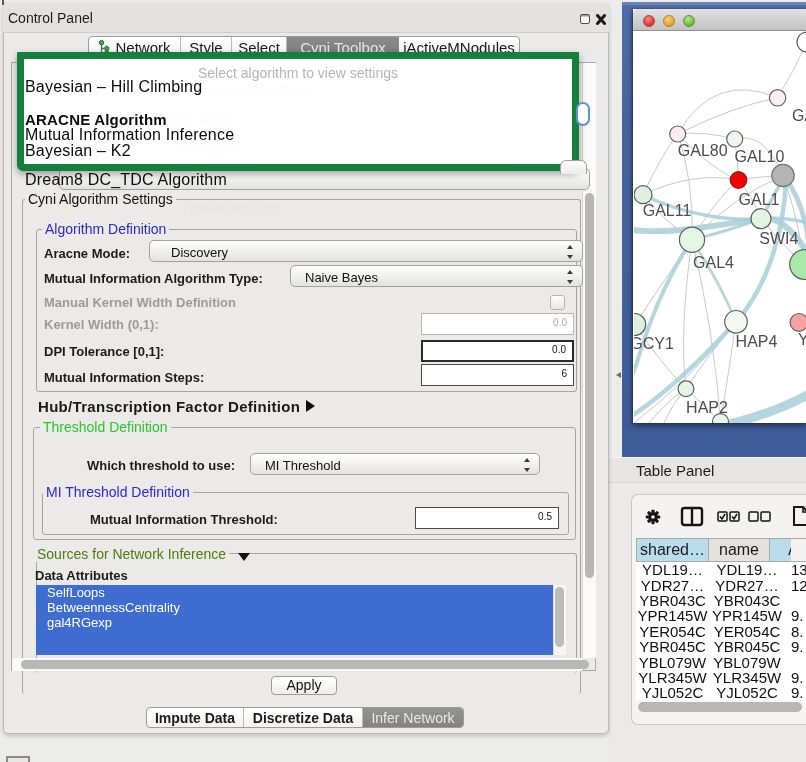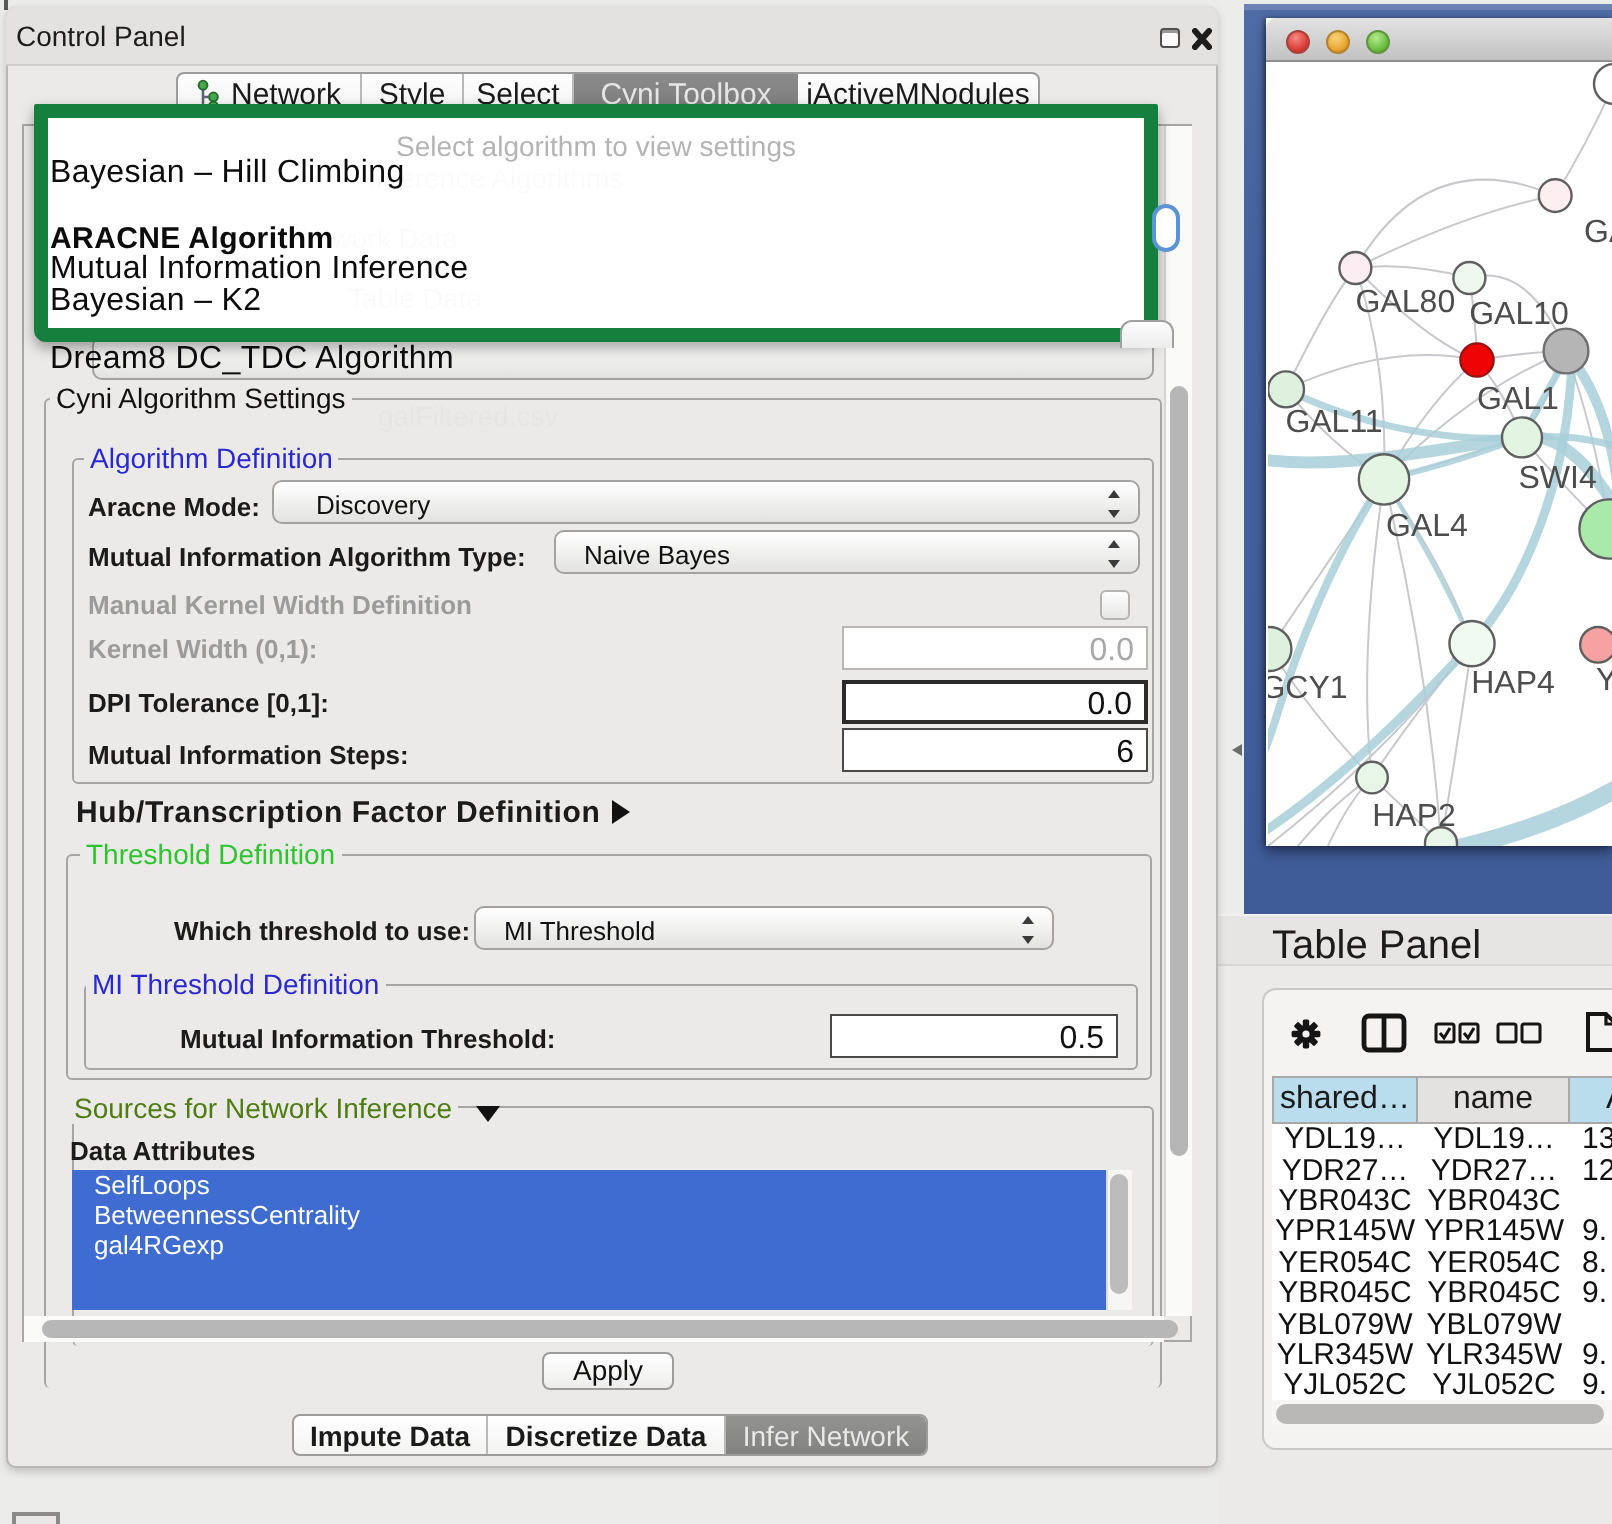--- a/index.html
+++ b/index.html
@@ -28,27 +28,27 @@
 #hthumb { left:21px; top:660px; width:568px; height:9px; background:#b7b7b7; border-radius:5px; }
 
 
 .gbox { border:1px solid #a6a5a3; border-radius:3px; }
 .gtitle { position:absolute; background:#ebeae8; padding:0 3px; font-size:14px; white-space:nowrap; }
 
 .lbl { position:absolute; font-size:13px; font-weight:bold; color:#1b1b1b; white-space:nowrap; }
 .lbl.dis { color:#9b9b9b; }
 
 
-.combo { position:absolute; height:22px; background:linear-gradient(#ffffff,#ebebea 70%,#e2e2e0); border:1px solid #a3a2a0; border-radius:5px; font-size:13px; color:#111; }
+.combo { position:absolute; height:22px; background:linear-gradient(#ffffff,#ebebea 70%,#e2e2e0); border:1px solid #a3a2a0; border-radius:5px; font-size:13px; color:#111;margin-left:13px; }
 .combo .ct { position:absolute; left:14px; top:3.5px; }
 .combo .ar { position:absolute; right:7px; top:0; width:9px; height:22px; }
 .combo .ar::before { content:""; position:absolute; top:4px; left:1px; border-left:3.5px solid transparent; border-right:3.5px solid transparent; border-bottom:4.5px solid #3a3a3a; }
 .combo .ar::after { content:""; position:absolute; bottom:4px; left:1px; border-left:3.5px solid transparent; border-right:3.5px solid transparent; border-top:4.5px solid #3a3a3a; }
 
-.tfield { position:absolute; height:22px; background:#ffffff; border:1px solid #9c9b99; font-size:16px; color:#111; text-align:right; padding:3px 6px 0 0; }
+.tfield { position:absolute; height:22px; background:#ffffff; border:1px solid #9c9b99; font-size:10px; color:#111; text-align:right; padding:3px 6px 0 0; }
 .tfield.foc { border:2px solid #2b2b2b; padding-top:2px; }
 .tfield.dis { border:1px solid #b7b6b4; color:#a8a8a8; }
 
 
 .cb { position:absolute; width:15px; height:15px; border:1px solid #b5b4b2; border-radius:3px; background:linear-gradient(#fdfdfd,#e7e7e6); }
 
 
 #dlist { left:36px; top:585px; width:530px; height:70px; background:#3f6cd1; }
 #dlist .li { font-size:13px; color:#ffffff; padding-left:11px; height:15px; line-height:15px; }
 #dlist-track { left:553px; top:585px; width:13px; height:70px; background:#f6f6f5; border-left:1px solid #ddd; }
@@ -61,21 +61,21 @@
 #btabs .seg.sel { background:linear-gradient(#939392,#828281); color:#e9e9e9; font-weight:normal; border-right:none; }
 
 
 #rightbg { left:609px; top:0; width:197px; height:762px; background:#ececea; }
 #bluezone { left:622px; top:2px; width:184px; height:455px; background:linear-gradient(180deg,#4f6ca6 0%,#46629e 30%,#3f5c99 100%); }
 #macwin { left:633px; top:9px; width:173px; height:414px; background:#ffffff; box-shadow:-1px 0 2px rgba(0,0,0,0.35), 0 3px 6px rgba(0,0,0,0.45); }
 #mactb { left:633px; top:9px; width:173px; height:22px; background:linear-gradient(#e2e2e2,#cfcfcf 60%,#c2c2c2); border-bottom:1px solid #8f8f8f; border-radius:5px 0 0 0; }
 .tl { position:absolute; width:12px; height:12px; border-radius:50%; top:15px; }
 
 #tpbar { left:609px; top:457px; width:197px; height:26px; background:#e6e5e3; border-top:1px solid #f2f1ef; border-bottom:1px solid #d8d7d5; }
-#tpbar .t { position:absolute; left:27px; top:4px; font-size:20px; color:#1c1c1c; }
+#tpbar .t { position:absolute; left:27px; top:4px; font-size:15px; color:#1c1c1c; }
 #dock { left:609px; top:483px; width:197px; height:279px; background:#ebeae8; }
 #twin { left:631px; top:494px; width:175px; height:231px; background:#f4f3f1; border:1px solid #c9c8c6; border-radius:7px 0 0 7px; border-right:none; }
 
 
 #thead { left:636px; top:538px; width:170px; height:24px; display:flex; border-top:1px solid #a9a8a6; border-bottom:1px solid #a9a8a6; }
 #thead .th { height:100%; font-size:16px; color:#1b1b1b; display:flex; align-items:center; justify-content:center; border-right:1px solid #a9a8a6; }
 #tbody { left:636px; top:562px; width:170px; }
 #tbody .tr { height:15.4px; display:flex; font-size:15px; color:#111;align-items:center; }
 #tbody .td { overflow:hidden; white-space:nowrap; display:flex; justify-content:center; }
 #tsb-track { left:636px; top:700px; width:170px; height:13px; background:#f7f6f5; }
@@ -214,21 +214,21 @@
     <rect x="118" y="18" width="9" height="9" rx="1"></rect>
     <rect x="130" y="18" width="9" height="9" rx="1"></rect>
   </g>
 
   <path d="M163,13 h9 l5,5 v13 h-14 z" fill="none" stroke="#151515" stroke-width="2"></path>
   <path d="M172,13 v5 h5" fill="none" stroke="#151515" stroke-width="1.6"></path>
 </svg>
 </div>
 <div class="abs" id="thead">
   <div class="th" style="width:73px;background:#badded;border-left:1px solid #a9a8a6;">shared…</div>
-  <div class="th" style="width:76px;background:#e3e2e0;">name</div>
+  <div class="th" style="width:61px;background:#e3e2e0;">name</div>
   <div class="th" style="width:21px;background:#badded;border-right:none;justify-content:flex-start;padding-left:18px;overflow:hidden;">A</div>
 </div>
 <div class="abs" style="left:636px;top:562px;width:170px;height:139px;background:#ffffff;"></div>
 <div class="abs" id="tbody">
   <div class="tr">
       <div class="td" style="width:73px;">YDL19…</div>
       <div class="td" style="width:76px;">YDL19…</div>
       <div class="td" style="width:21px;justify-content:flex-start;padding-left:6px;">13</div>
     </div>
   <div class="tr">

